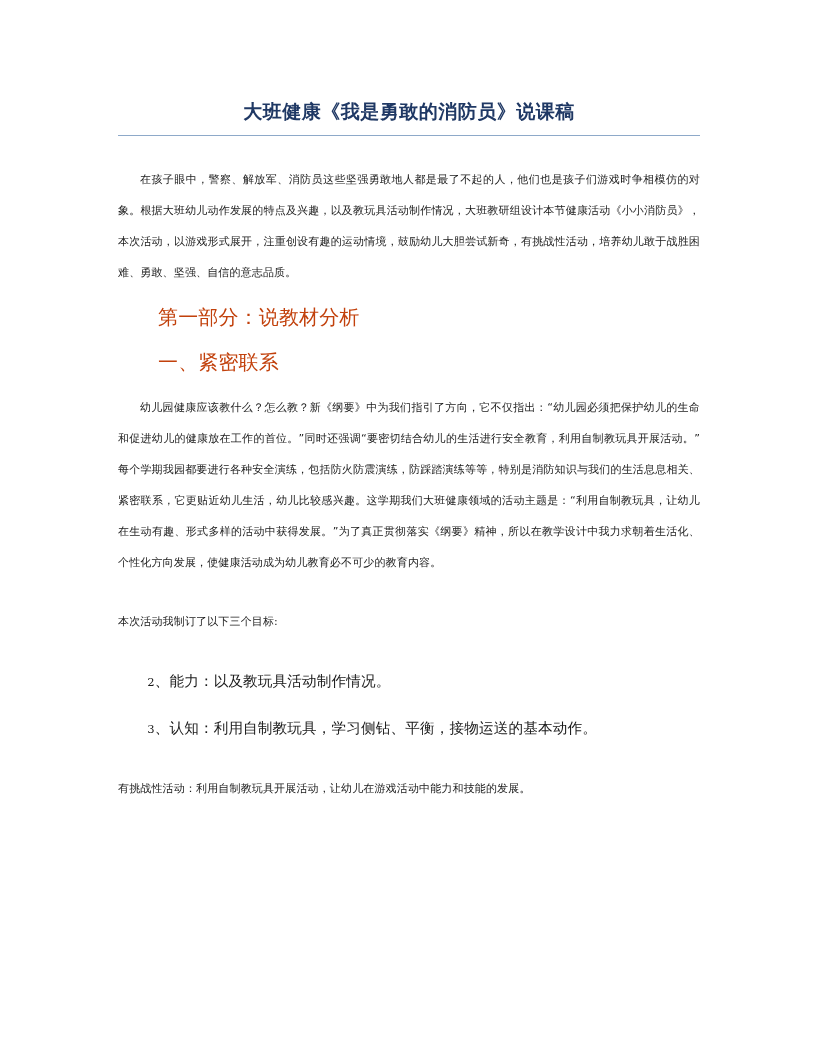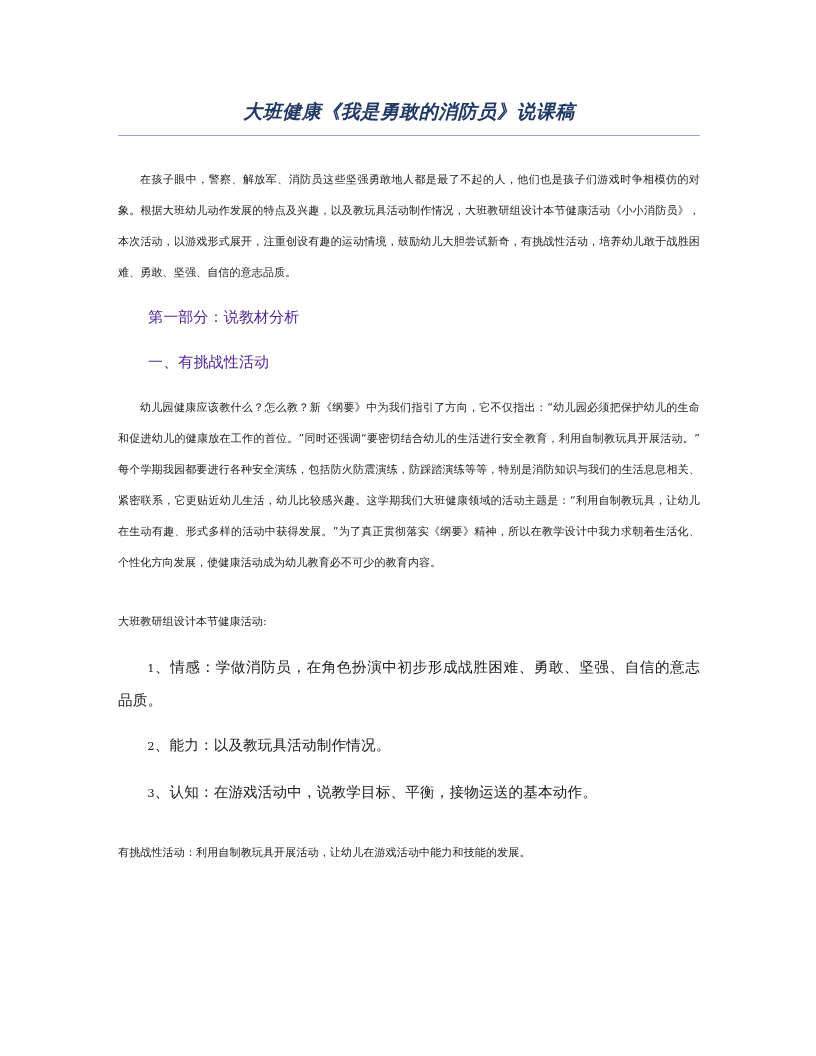--- a/index.html
+++ b/index.html
@@ -34,21 +34,20 @@
   .doc-title {
     margin: 0;
     padding-top: 96px;
     font-size: 19px;
     line-height: 30px;
     font-weight: bold;
     color: #1f3864;
     text-align: center;
     letter-spacing: 0.5px;
     font-family: "DejaVu Sans", "Liberation Sans", sans-serif;
-    font-style: italic;
   }
 
   .title-rule {
     margin-top: 9px;
     height: 0;
     border: 0;
     border-top: 1.6px solid #8ea9c9;
     width: 100%;
   }
 
@@ -65,23 +64,23 @@
 
   .para.indent {
     text-indent: 2em;
   }
 
   .gap-lg { height: 20px; }
   .gap-md { height: 14px; }
 
   .heading {
     margin: 0;
-    font-size: 15px;
+    font-size: 20px;
     line-height: 31px;
-    color: #4c1d95;
+    color: #c2410c;
     text-indent: 2em;
     letter-spacing: 0.15px;
   }
 
   .list-item {
     margin: 0;
     font-size: 14.6px;
     line-height: 31px;
     color: #1a1a1a;
     text-indent: 2em;
@@ -109,44 +108,43 @@
     <div class="gap-lg"></div>
 
     <p class="para indent">在孩子眼中，警察、解放军、消防员这些坚强勇敢地人都是最了不起的人，他们也是孩子们游戏时争相模仿的对象。根据大班幼儿动作发展的特点及兴趣，以及教玩具活动制作情况，大班教研组设计本节健康活动《小小消防员》，本次活动，以游戏形式展开，注重创设有趣的运动情境，鼓励幼儿大胆尝试新奇，有挑战性活动，培养幼儿敢于战胜困难、勇敢、坚强、自信的意志品质。</p>
 
     <div class="gap-md"></div>
 
     <p class="heading">第一部分：说教材分析</p>
 
     <div class="gap-md"></div>
 
-    <p class="heading">一、有挑战性活动</p>
+    <p class="heading">一、紧密联系</p>
 
     <div class="gap-md"></div>
 
     <p class="para indent">幼儿园健康应该教什么？怎么教？新《纲要》中为我们指引了方向，它不仅指出：“幼儿园必须把保护幼儿的生命和促进幼儿的健康放在工作的首位。”同时还强调“要密切结合幼儿的生活进行安全教育，利用自制教玩具开展活动。”每个学期我园都要进行各种安全演练，包括防火防震演练，防踩踏演练等等，特别是消防知识与我们的生活息息相关、紧密联系，它更贴近幼儿生活，幼儿比较感兴趣。这学期我们大班健康领域的活动主题是：“利用自制教玩具，让幼儿在生动有趣、形式多样的活动中获得发展。”为了真正贯彻落实《纲要》精神，所以在教学设计中我力求朝着生活化、个性化方向发展，使健康活动成为幼儿教育必不可少的教育内容。</p>
 
     <div class="gap-md"></div>
 
 
     <div class="gap-md"></div>
 
-    <p class="para">大班教研组设计本节健康活动:</p>
+    <p class="para">本次活动我制订了以下三个目标:</p>
 
     <div class="gap-md"></div>
 
-    <p class="list-item"><span class="num">1</span><span>、</span><span>情感：学做消防员，在角色扮演中初步形成战胜困难、勇敢、坚强、自信的意志品质。</span></p>
 
     <div class="gap-md"></div>
 
     <p class="list-item"><span class="num">2</span><span>、</span><span>能力：以及教玩具活动制作情况。</span></p>
 
     <div class="gap-md"></div>
 
-    <p class="list-item"><span class="num">3</span><span>、</span><span>认知：在游戏活动中，说教学目标、平衡，接物运送的基本动作。</span></p>
+    <p class="list-item"><span class="num">3</span><span>、</span><span>认知：利用自制教玩具，学习侧钻、平衡，接物运送的基本动作。</span></p>
 
     <div class="gap-md"></div>
 
 
     <div class="gap-md"></div>
 
     <p class="para">有挑战性活动：利用自制教玩具开展活动，让幼儿在游戏活动中能力和技能的发展。</p>
 
   </div>
 </div>

